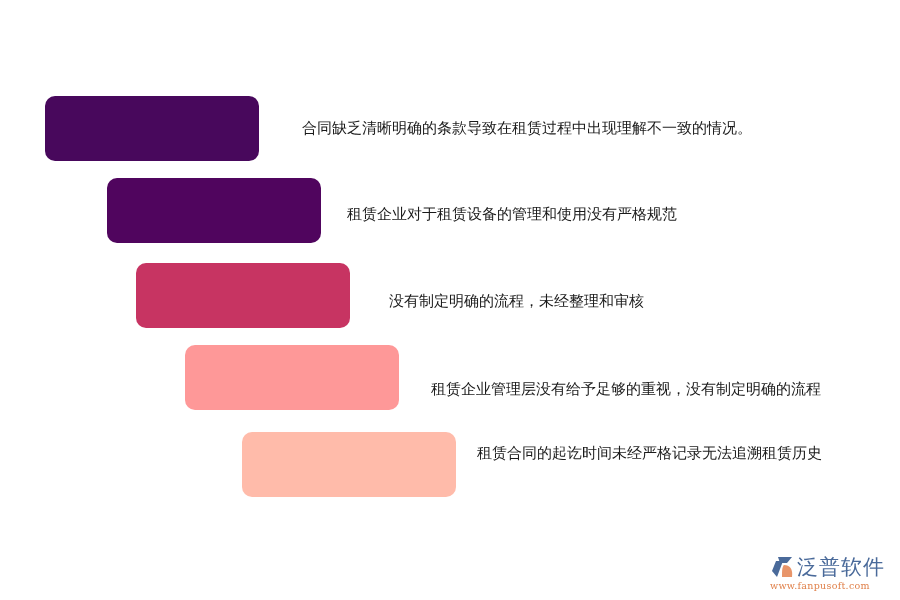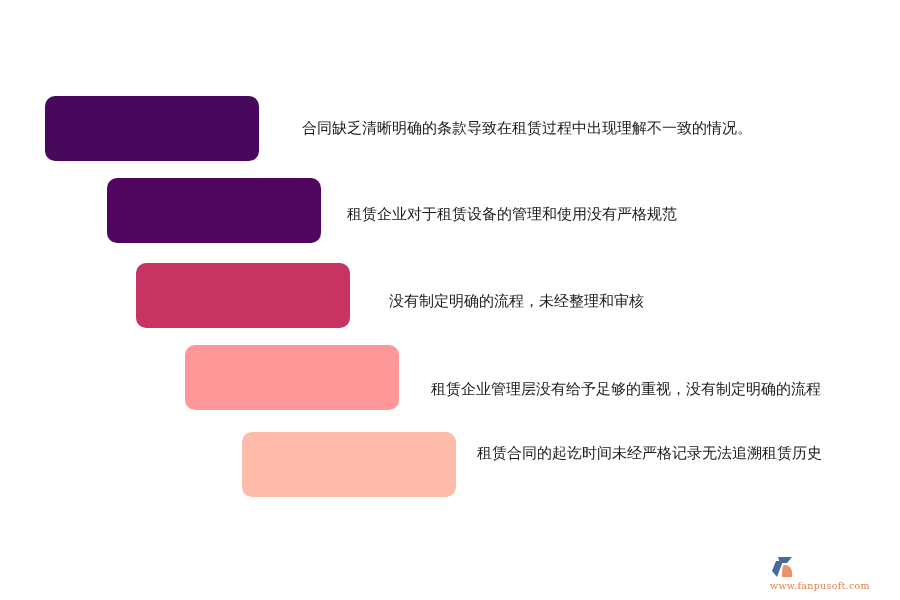--- a/index.html
+++ b/index.html
@@ -47,14 +47,15 @@
   <div class="bar" style="left:242px;top:432px;background:#ffbbaa;"></div>
   <div class="label" style="left:477px;top:443px;">租赁合同的起讫时间未经严格记录无法追溯租赁历史</div>
 </div>
 
 <div class="logo">
   <svg class="logo-icon" viewBox="0 0 26 26">
     <path d="M8 2 L22 2 L17 8 L10 8 Z" fill="#4a6a9a"></path>
     <path d="M6 6 L13 6 L7 22 L2 16 Z" fill="#4a6a9a"></path>
     <path d="M14 10 C20 10 23 14 22 22 L12 22 C12 16 12 12 14 10 Z" fill="#e8956a"></path>
   </svg>
+  <div class="logo-name">泛普软件</div>
   <div class="logo-url">www.fanpusoft.com</div>
 </div>
 
 </body></html>

